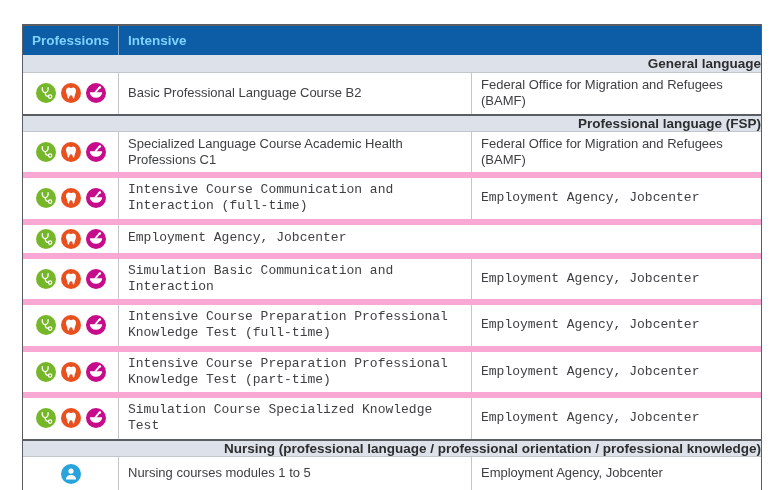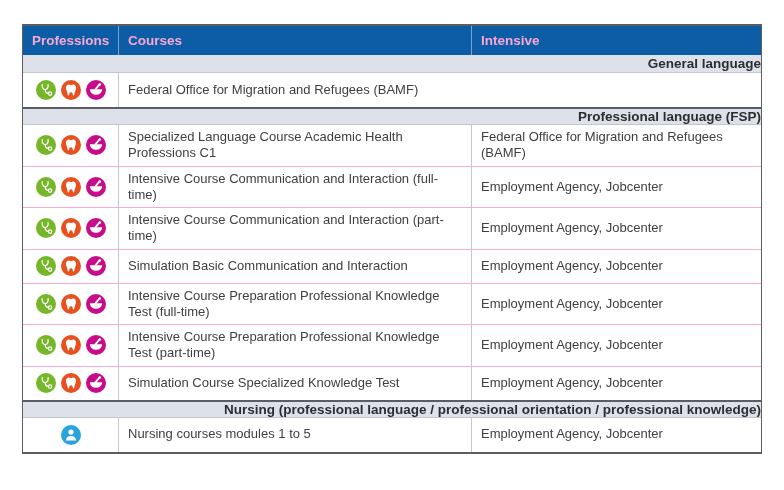--- a/index.html
+++ b/index.html
@@ -5,33 +5,33 @@
   * { margin:0; padding:0; box-sizing:border-box; }
   html,body { width:784px; height:490px; background:#ffffff;
     font-family:"Liberation Sans","DejaVu Sans",sans-serif; }
   .page { padding:24px 22px 0 22px; }
 
   .table { width:740px; border:1px solid #5a5e63; border-top:2px solid #5a5e63;
            border-bottom:2px solid #5a5e63; background:#fff; }
 
   .hrow { display:grid; grid-template-columns:95px 353px 1fr; background:#0d5ca6;
           height:29px; align-items:center; }
-  .hcell { color:#f9a8d4; font-weight:bold; font-size:13.5px; padding:0 9px;
+  .hcell { color:#7dd3fc; font-weight:bold; font-size:13.5px; padding:0 9px;
            height:100%; display:flex; align-items:center; }
   .hcell + .hcell { border-left:1px solid rgba(255,255,255,0.45); }
 
   .band { height:18px; background:#dde2ea; display:flex; align-items:center;
           justify-content:flex-end; border-top:2px solid #5a5e63;
           border-bottom:1px solid #c3c7cd; }
   .band span { font-size:13.5px; font-weight:bold; color:#2c2d2e; }
   .band.first { border-top:none; }
 
   .row { display:grid; grid-template-columns:95px 353px 1fr; background:#fff;
          min-height:34px; }
-  .row + .row { border-top:1px solid #f9a8d4; }
+  .row + .row { border-top:6px solid #f9a8d4;font-family:Liberation Mono, monospace; }
   .cell { display:flex; align-items:center; padding:4px 9px; }
   .cell + .cell { border-left:1px solid #c3c7cd; }
   .cell.prof { justify-content:center; gap:5px; padding:4px 4px; }
   .cell.course span, .cell.sponsor span { font-size:13px; color:#3f4043; line-height:1.25; }
 
   .picon { width:20px; height:20px; flex:0 0 auto; display:block; }
 </style>
 </head>
 <body>
 
@@ -64,39 +64,41 @@
       <path d="M4.9 15.4 C5.1 12.2 7.2 10.9 10 10.9 C12.8 10.9 14.9 12.2 15.1 15.4 Z" fill="#fff"></path>
     </g>
   </defs>
 </svg>
 
 <div class="page">
   <div class="table">
 
     <div class="hrow">
       <div class="hcell">Professions</div>
-      <div class="hcell">Courses</div>
       <div class="hcell">Intensive</div>
     </div>
 
     <div class="band first">
       <span>General language</span>
     </div>
     <div class="row">
       <div class="cell prof">
         <svg class="picon" viewBox="0 0 20 20">
             <use href="#g-doctor"></use>
           </svg>
         <svg class="picon" viewBox="0 0 20 20">
             <use href="#g-dentist"></use>
           </svg>
         <svg class="picon" viewBox="0 0 20 20">
             <use href="#g-pharmacist"></use>
           </svg>
       </div>
+      <div class="cell course">
+        <span>Basic Professional Language Course B2</span>
+      </div>
       <div class="cell sponsor">
         <span>Federal Office for Migration and Refugees (BAMF)</span>
       </div>
     </div>
 
     <div class="band">
       <span>Professional language (FSP)</span>
     </div>
     <div class="row">
       <div class="cell prof">
@@ -141,23 +143,20 @@
         <svg class="picon" viewBox="0 0 20 20">
             <use href="#g-doctor"></use>
           </svg>
         <svg class="picon" viewBox="0 0 20 20">
             <use href="#g-dentist"></use>
           </svg>
         <svg class="picon" viewBox="0 0 20 20">
             <use href="#g-pharmacist"></use>
           </svg>
       </div>
-      <div class="cell course">
-        <span>Intensive Course Communication and Interaction (part-time)</span>
-      </div>
       <div class="cell sponsor">
         <span>Employment Agency, Jobcenter</span>
       </div>
     </div>
     <div class="row">
       <div class="cell prof">
         <svg class="picon" viewBox="0 0 20 20">
             <use href="#g-doctor"></use>
           </svg>
         <svg class="picon" viewBox="0 0 20 20">

